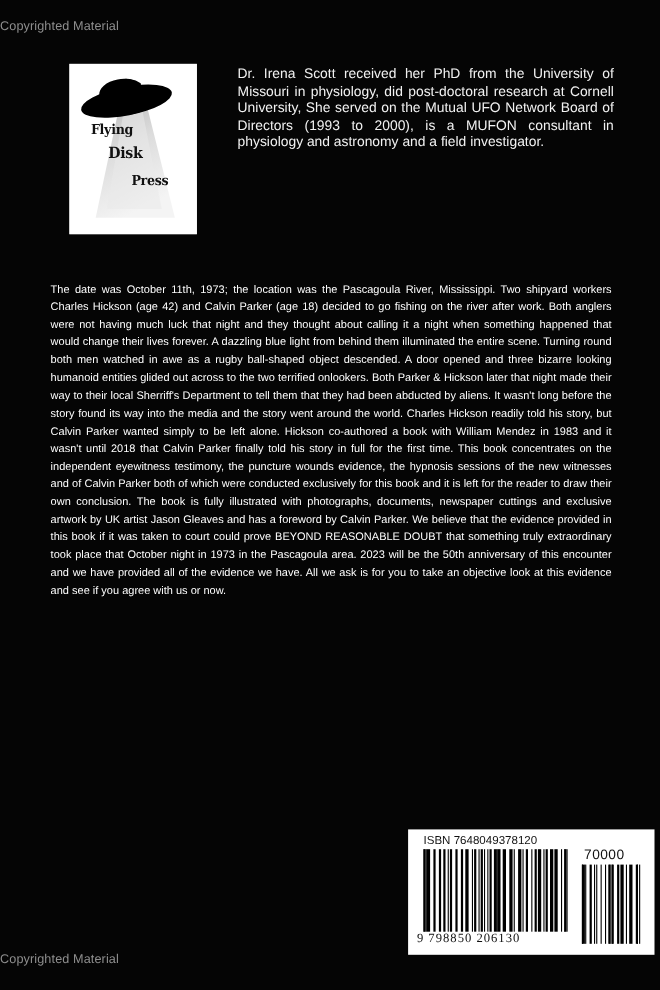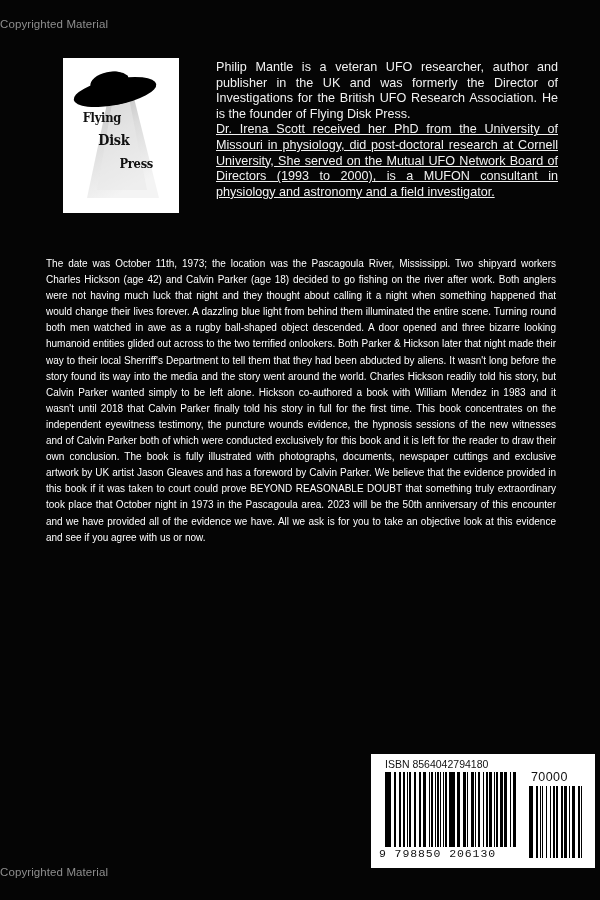--- a/index.html
+++ b/index.html
@@ -121,21 +121,21 @@
     height: 75px;
   }
   #barcode-main-digits {
     position: absolute;
     left: 8px;
     top: 93px;
     width: 142px;
     font-size: 11.5px;
     color: #111;
     letter-spacing: 0.9px;
-    font-family: Liberation Mono, monospace;
+    font-family: Liberation Serif, serif;
     white-space: nowrap;
   }
   #addon-label {
     position: absolute;
     left: 160px;
     top: 16px;
     font-size: 12.5px;
     color: #111;
     letter-spacing: 0.4px;
     font-family: "Liberation Sans", sans-serif;
@@ -182,30 +182,29 @@
       <ellipse cx="46" cy="25" rx="19" ry="11" fill="#000000" transform="rotate(-11 46 25)"></ellipse>
 
       <ellipse cx="56" cy="40" rx="18" ry="6" fill="#000000" transform="rotate(-11 56 40)"></ellipse>
     </svg>
     <div class="logo-word" id="logo-word-flying">Flying</div>
     <div class="logo-word" id="logo-word-disk">Disk</div>
     <div class="logo-word" id="logo-word-press">Press</div>
   </div>
 
   <div id="bio-block">
-    <p class="bio-para">Philip Mantle is a veteran UFO researcher, author and publisher in the UK and was formerly the Director of Investigations for the British UFO Research Association. He is the founder of Flying Disk Press.</p>
     <p class="bio-para">Dr. Irena Scott received her PhD from the University of Missouri in physiology, did post-doctoral research at Cornell University, She served on the Mutual UFO Network Board of Directors (1993 to 2000), is a MUFON consultant in physiology and astronomy and a field investigator.</p>
   </div>
 
   <div id="description-block">
     <p id="description-text">The date was October 11th, 1973; the location was the Pascagoula River, Mississippi. Two shipyard workers Charles Hickson (age 42) and Calvin Parker (age 18) decided to go fishing on the river after work. Both anglers were not having much luck that night and they thought about calling it a night when something happened that would change their lives forever. A dazzling blue light from behind them illuminated the entire scene. Turning round both men watched in awe as a rugby ball-shaped object descended. A door opened and three bizarre looking humanoid entities glided out across to the two terrified onlookers. Both Parker &amp; Hickson later that night made their way to their local Sherriff's Department to tell them that they had been abducted by aliens. It wasn't long before the story found its way into the media and the story went around the world. Charles Hickson readily told his story, but Calvin Parker wanted simply to be left alone. Hickson co-authored a book with William Mendez in 1983 and it wasn't until 2018 that Calvin Parker finally told his story in full for the first time. This book concentrates on the independent eyewitness testimony, the puncture wounds evidence, the hypnosis sessions of the new witnesses and of Calvin Parker both of which were conducted exclusively for this book and it is left for the reader to draw their own conclusion. The book is fully illustrated with photographs, documents, newspaper cuttings and exclusive artwork by UK artist Jason Gleaves and has a foreword by Calvin Parker. We believe that the evidence provided in this book if it was taken to court could prove BEYOND REASONABLE DOUBT that something truly extraordinary took place that October night in 1973 in the Pascagoula area. 2023 will be the 50th anniversary of this encounter and we have provided all of the evidence we have. All we ask is for you to take an objective look at this evidence and see if you agree with us or now.</p>
   </div>
 
   <div id="barcode-card">
-    <div id="isbn-label">ISBN 8564042794180</div>
+    <div id="isbn-label">ISBN 7648049378120</div>
     <div id="barcode-main">
         <div class="bar" style="left: 0px; width: 2px; background: rgb(0, 0, 0);"></div>
         <div class="bar" style="left: 3px; width: 3px; background: rgb(0, 0, 0);"></div>
         <div class="bar" style="left: 9px; width: 2px; background: rgb(0, 0, 0);"></div>
         <div class="bar" style="left: 14px; width: 2px; background: rgb(0, 0, 0);"></div>
         <div class="bar" style="left: 18px; width: 2px; background: rgb(0, 0, 0);"></div>
         <div class="bar" style="left: 22px; width: 1px; background: rgb(0, 0, 0);"></div>
         <div class="bar" style="left: 24px; width: 2px; background: rgb(0, 0, 0);"></div>
         <div class="bar" style="left: 29px; width: 2px; background: rgb(0, 0, 0);"></div>
         <div class="bar" style="left: 34px; width: 2px; background: rgb(0, 0, 0);"></div>

